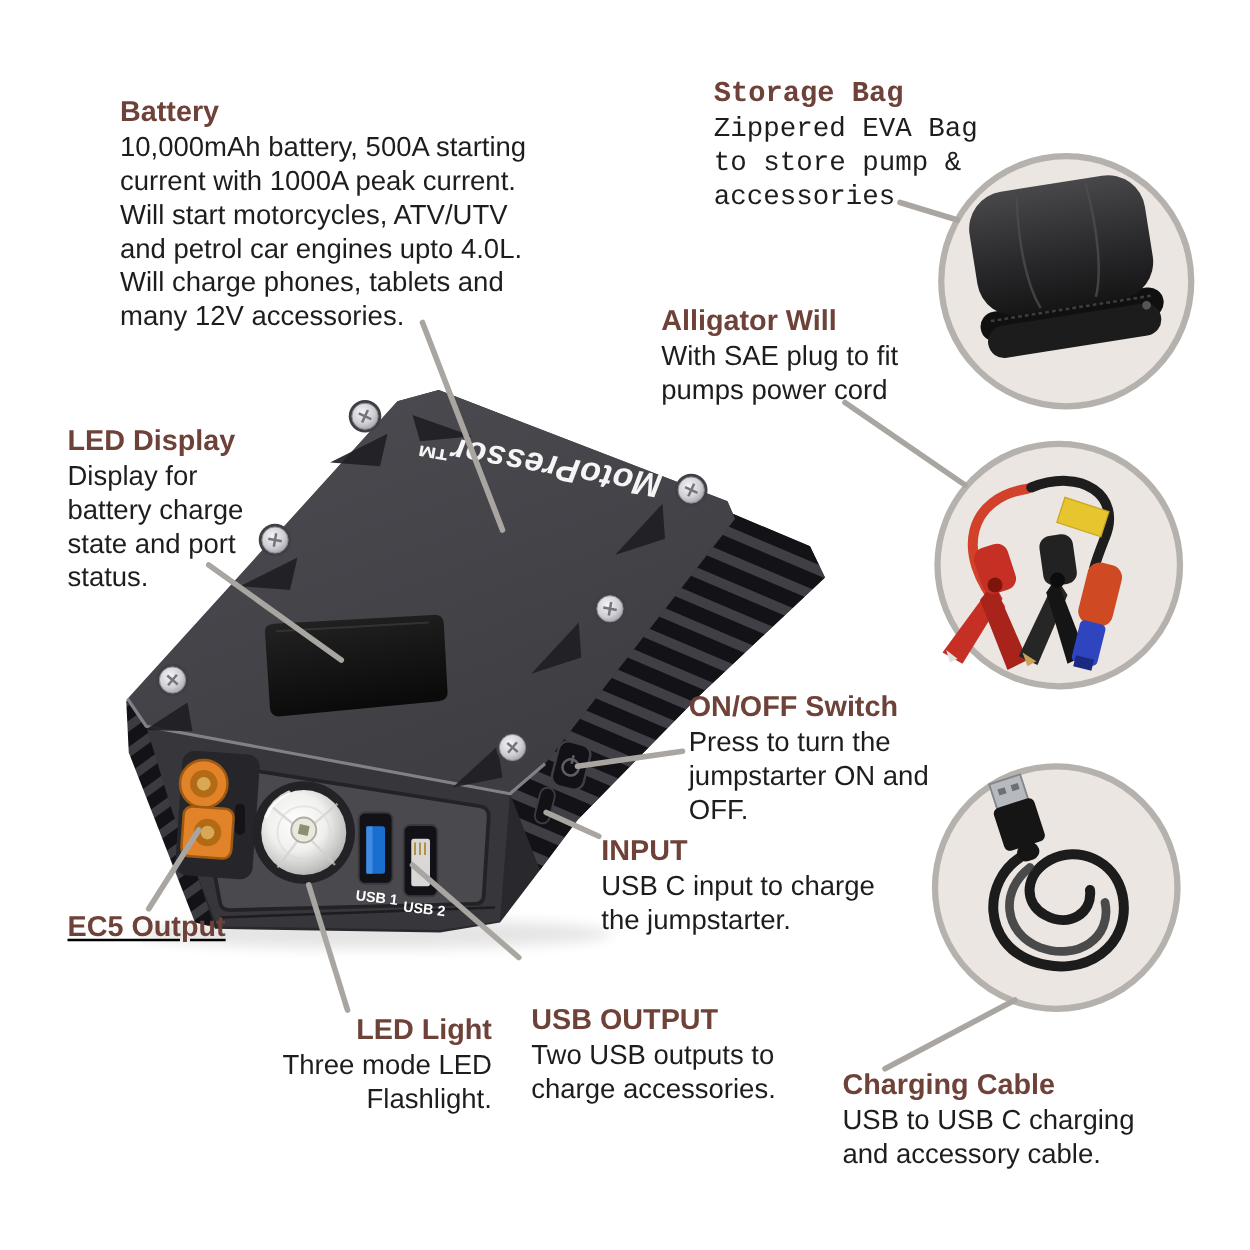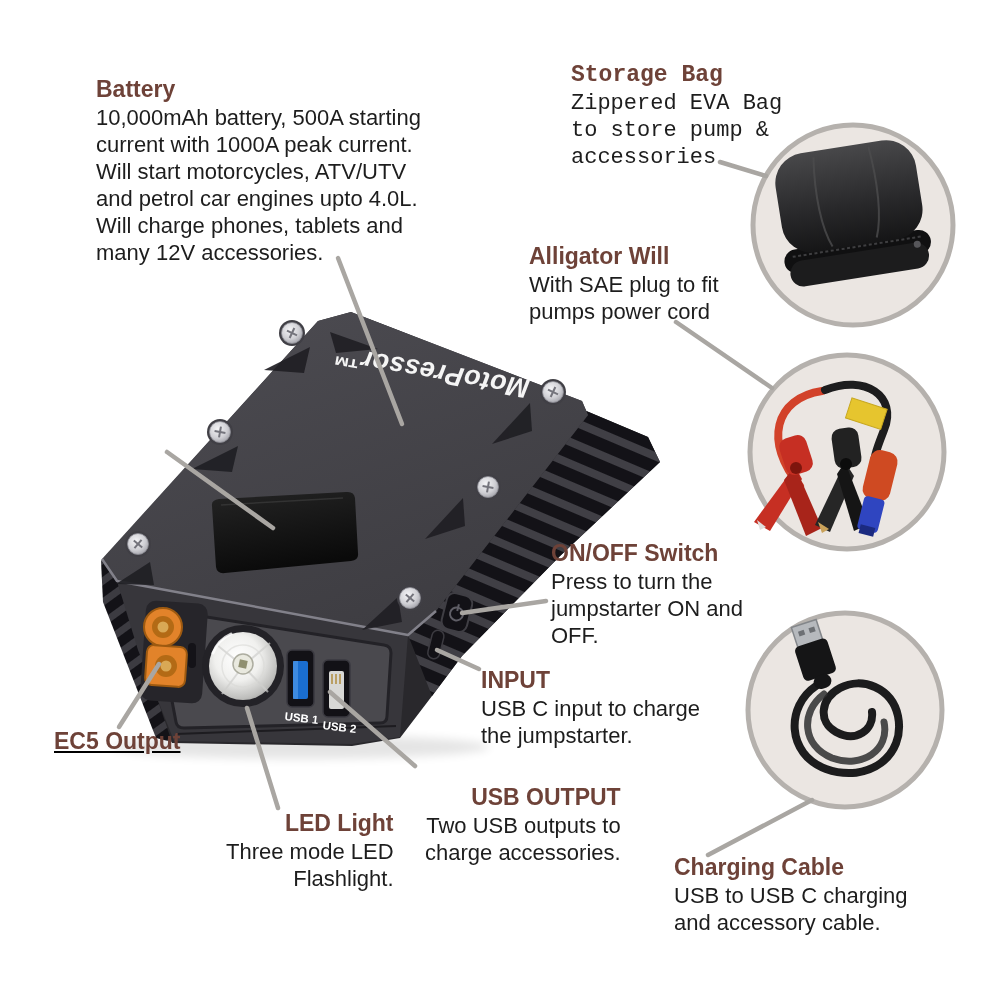--- a/index.html
+++ b/index.html
@@ -269,22 +269,29 @@
 to store pump &amp;
 accessories</p>
 </div>
 
 <div class="callout" style="left:529px;top:243px;">
   <h3>Alligator Will</h3>
   <p>With SAE plug to fit
 pumps power cord</p>
 </div>
 
-
-<div class="callout" style="left:551px;top:540px;">
+<div class="callout" style="left:54px;top:339px;">
+  <h3>LED Display</h3>
+  <p>Display for
+battery charge
+state and port
+status.</p>
+</div>
+
+<div class="callout" style="left:551px;top:552px;">
   <h3>ON/OFF Switch</h3>
   <p>Press to turn the
 jumpstarter ON and
 OFF.</p>
 </div>
 
 <div class="callout" style="left:481px;top:667px;">
   <h3>INPUT</h3>
   <p>USB C input to charge
 the jumpstarter.</p>
@@ -293,21 +300,21 @@
 <div class="callout" style="left:54px;top:728px;text-decoration:underline;">
   <h3>EC5 Output</h3>
 </div>
 
 <div class="callout" style="left:226px;top:810px;text-align:right;">
   <h3>LED Light</h3>
   <p>Three mode LED
 Flashlight.</p>
 </div>
 
-<div class="callout" style="left:425px;top:784px;text-align:right;">
+<div class="callout" style="left:425px;top:802px;">
   <h3>USB OUTPUT</h3>
   <p>Two USB outputs to
 charge accessories.</p>
 </div>
 
 <div class="callout" style="left:674px;top:854px;">
   <h3>Charging Cable</h3>
   <p>USB to USB C charging
 and accessory cable.</p>
 </div>

